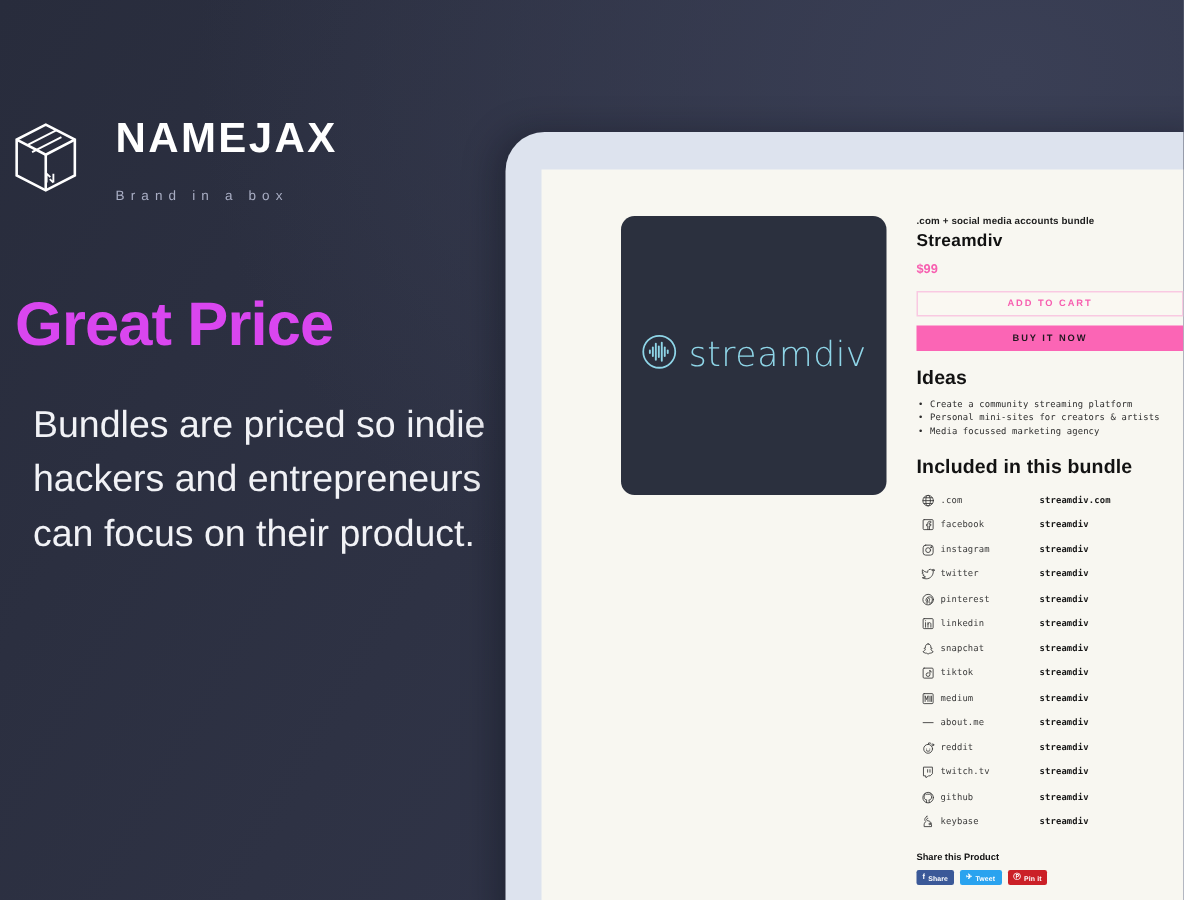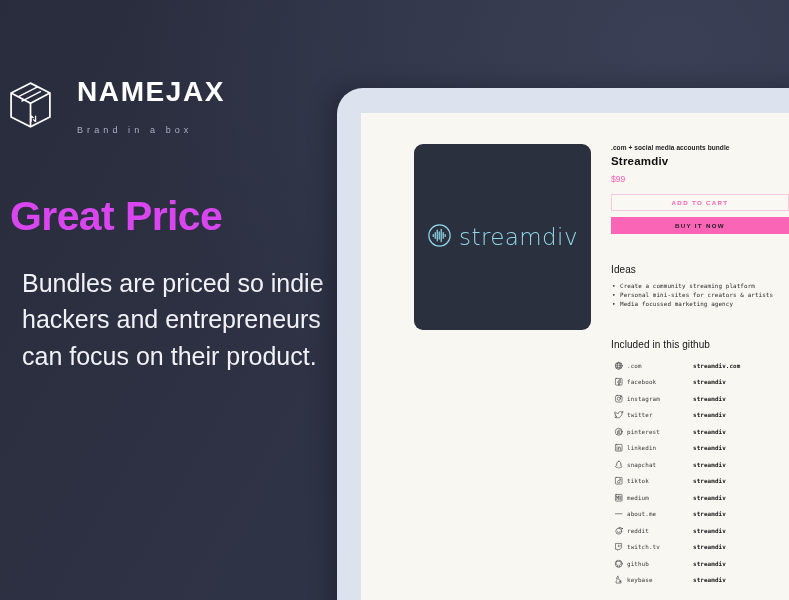--- a/index.html
+++ b/index.html
@@ -121,21 +121,21 @@
   .p-title {
     font-size: 11.5px;
     font-weight: bold;
     color: #111111;
     letter-spacing: 0.2px;
     margin-bottom: 7px;
   }
   .p-price {
     font-size: 8.5px;
     color: #f75fb0;
-    font-weight: 400;
+    font-weight: 700;
     margin-bottom: 10px;
   }
   .btn {
     display: block;
     width: 100%;
     height: 17px;
     line-height: 16px;
     text-align: center;
     font-size: 6.2px;
     letter-spacing: 1.3px;
@@ -148,24 +148,24 @@
     border: 1px solid #f9c9e2;
     color: #f75fb0;
     margin-bottom: 6px;
   }
   .btn-buy {
     background: #fb65b5;
     color: #201820;
   }
 
   .sec-h {
-    font-size: 10px;
-    font-weight: normal;
+    font-size: 13px;
+    font-weight: bold;
     color: #121212;
-    margin-top: 30px;
+    margin-top: 10px;
     margin-bottom: 7px;
     letter-spacing: 0.1px;
   }
   .idea-list { list-style: none; }
   .idea-list li {
     font-family: "DejaVu Sans Mono", monospace;
     font-size: 5.9px;
     color: #2b2b2b;
     line-height: 1.55;
     padding-left: 9px;
@@ -291,21 +291,21 @@
     <button class="btn btn-cart">ADD TO CART</button>
     <button class="btn btn-buy">BUY IT NOW</button>
 
     <div class="sec-h">Ideas</div>
     <ul class="idea-list">
         <li>Create a community streaming platform</li>
         <li>Personal mini-sites for creators &amp; artists</li>
         <li>Media focussed marketing agency</li>
       </ul>
 
-    <div class="sec-h">Included in this github</div>
+    <div class="sec-h">Included in this bundle</div>
     <div class="bundle-list">
         <div class="bundle-row">
           <span class="b-icon">
             <svg viewBox="0 0 20 20" width="9.5" height="9.5" fill="none" stroke="#3b3b3b" stroke-width="1.25" stroke-linecap="round" stroke-linejoin="round">
               <circle cx="10" cy="10" r="7.4"></circle>
               <ellipse cx="10" cy="10" rx="3.2" ry="7.4"></ellipse>
               <path d="M2.8 10h14.4M4.3 6h11.4M4.3 14h11.4"></path>
             </svg>
           </span>
           <span class="b-name">.com</span>

